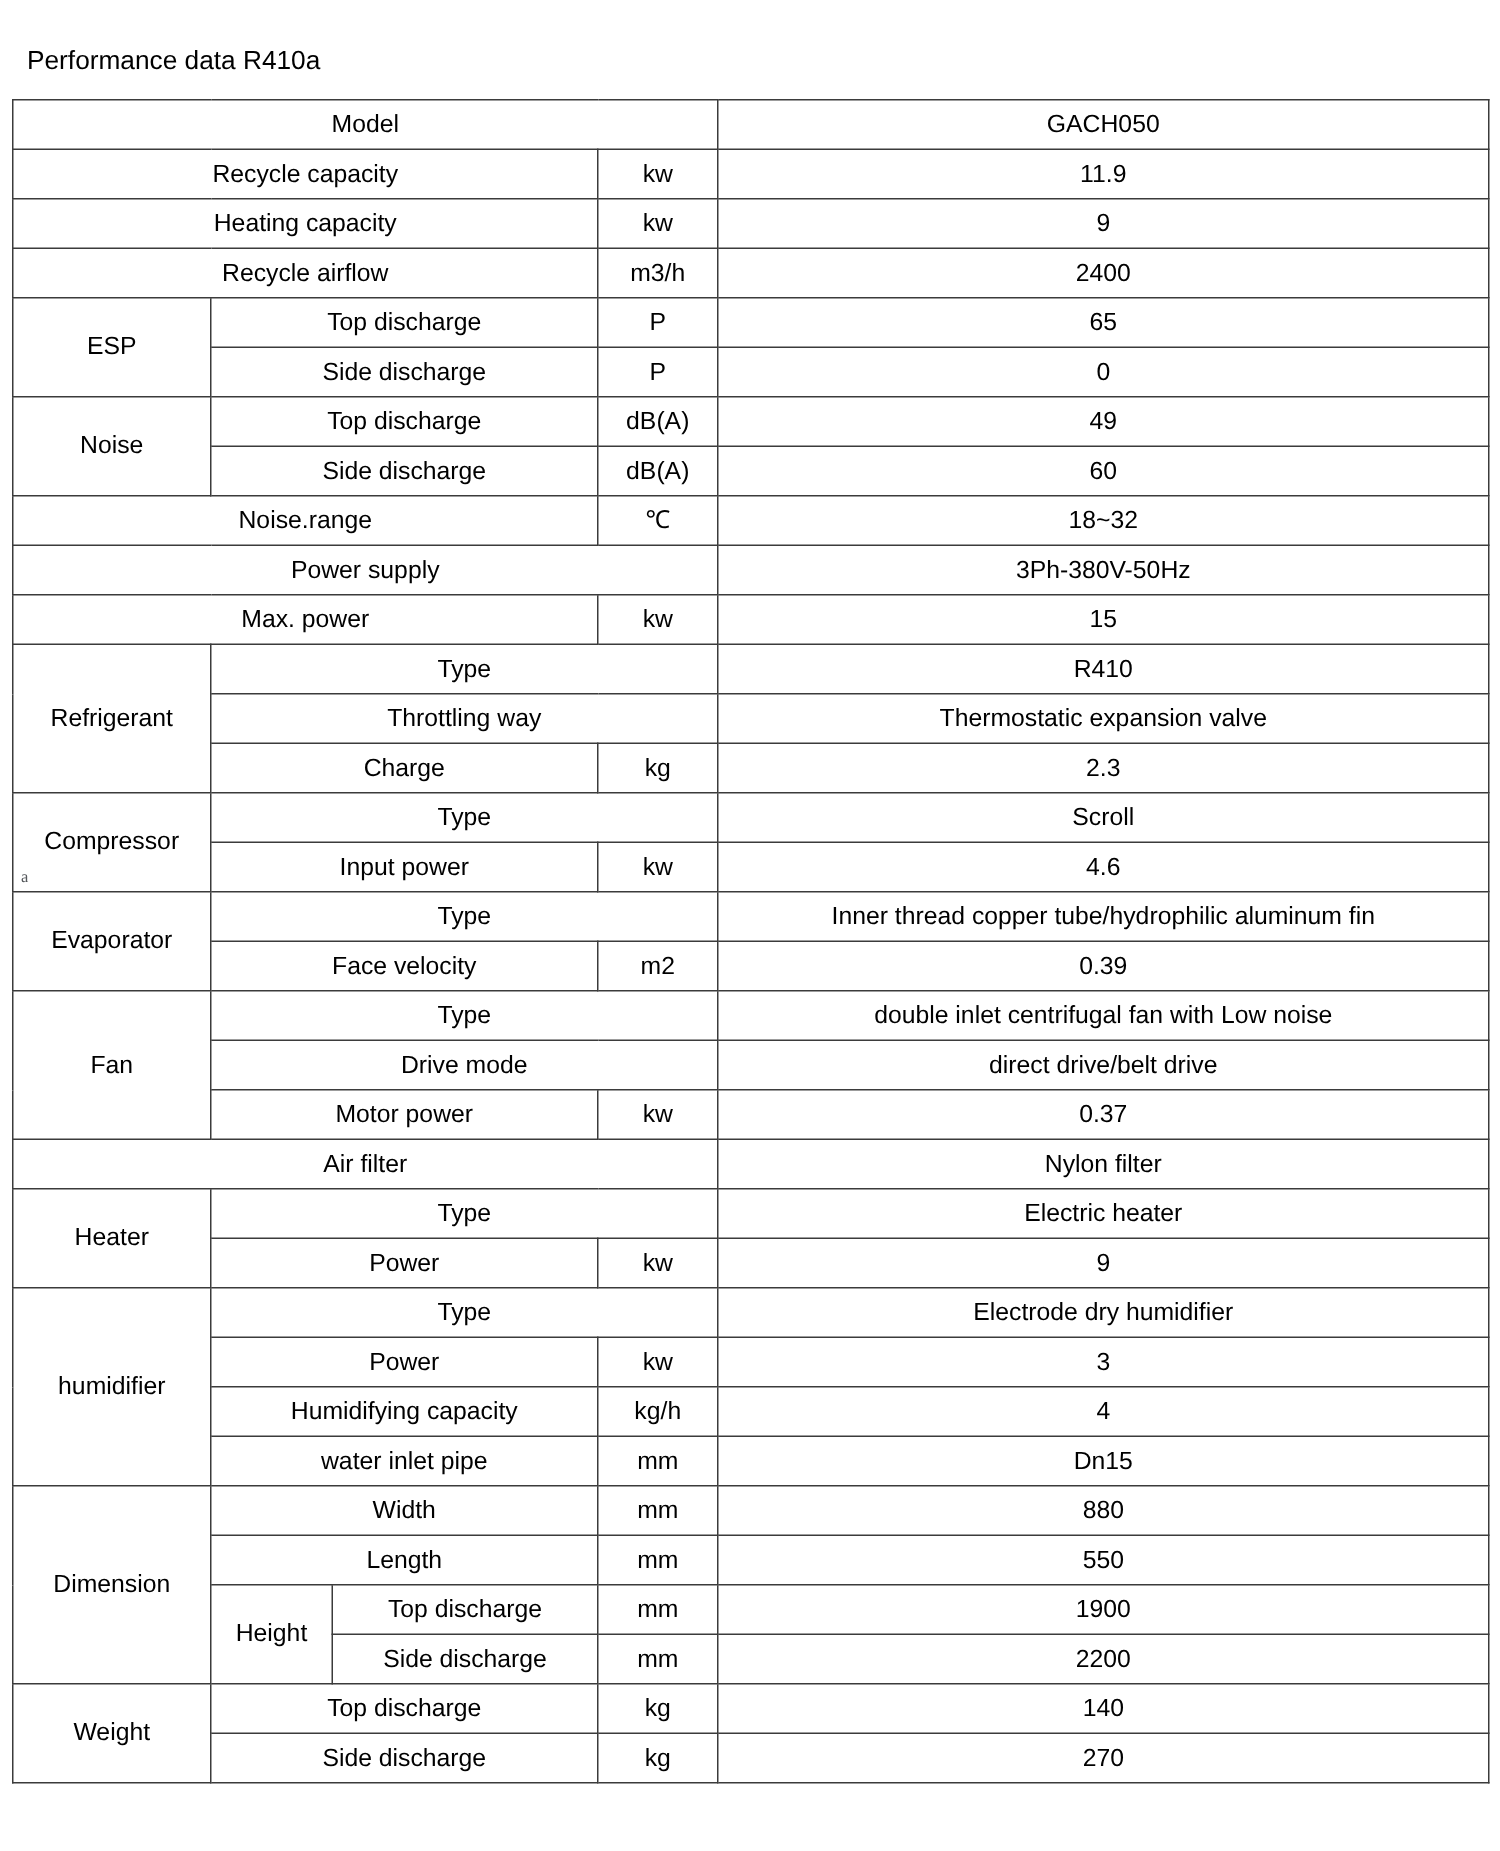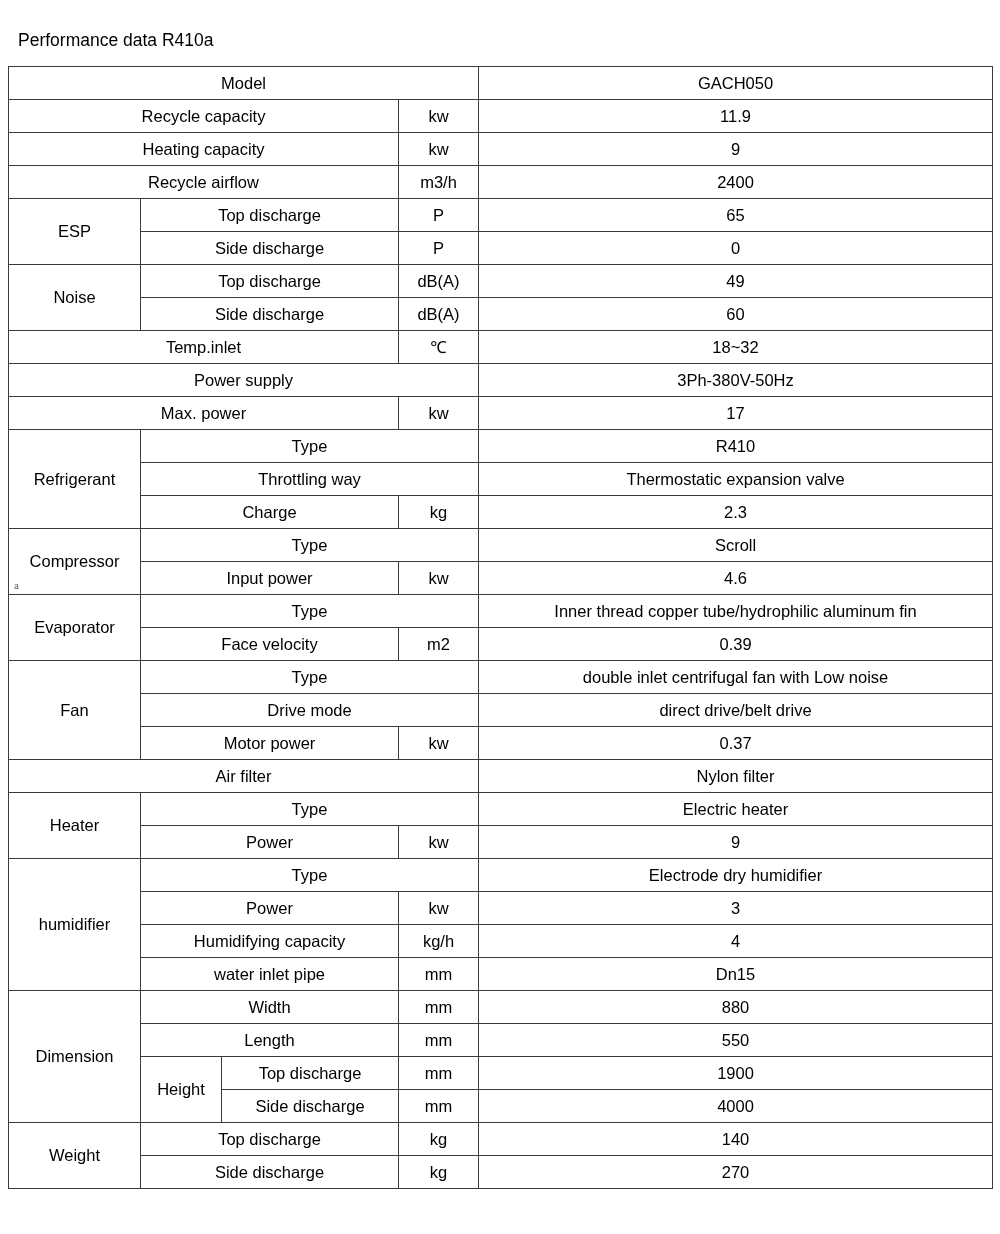--- a/index.html
+++ b/index.html
@@ -119,34 +119,34 @@
         <td>dB(A)</td>
         <td>49</td>
       </tr>
       <tr>
         <td colspan="2">Side discharge</td>
         <td>dB(A)</td>
         <td>60</td>
       </tr>
 
       <tr>
-        <td colspan="3">Temp.inlet</td>
+        <td colspan="3">Noise.range</td>
         <td>℃</td>
         <td>18~32</td>
       </tr>
 
       <tr>
         <td colspan="4">Power supply</td>
         <td>3Ph-380V-50Hz</td>
       </tr>
 
       <tr>
         <td colspan="3" class="lft">Max. power</td>
         <td>kw</td>
-        <td>17</td>
+        <td>15</td>
       </tr>
 
       <tr>
         <td rowspan="3">Refrigerant</td>
         <td colspan="3">Type</td>
         <td>R410</td>
       </tr>
       <tr>
         <td colspan="3">Throttling way</td>
         <td>Thermostatic expansion valve</td>
@@ -244,21 +244,21 @@
       </tr>
       <tr>
         <td rowspan="2" class="tall">Height</td>
         <td class="tall">Top discharge</td>
         <td class="tall">mm</td>
         <td class="tall">1900</td>
       </tr>
       <tr>
         <td class="tall">Side discharge</td>
         <td class="tall">mm</td>
-        <td class="tall">4000</td>
+        <td class="tall">2200</td>
       </tr>
 
       <tr>
         <td rowspan="2">Weight</td>
         <td colspan="2">Top discharge</td>
         <td>kg</td>
         <td>140</td>
       </tr>
       <tr>
         <td colspan="2">Side discharge</td>

